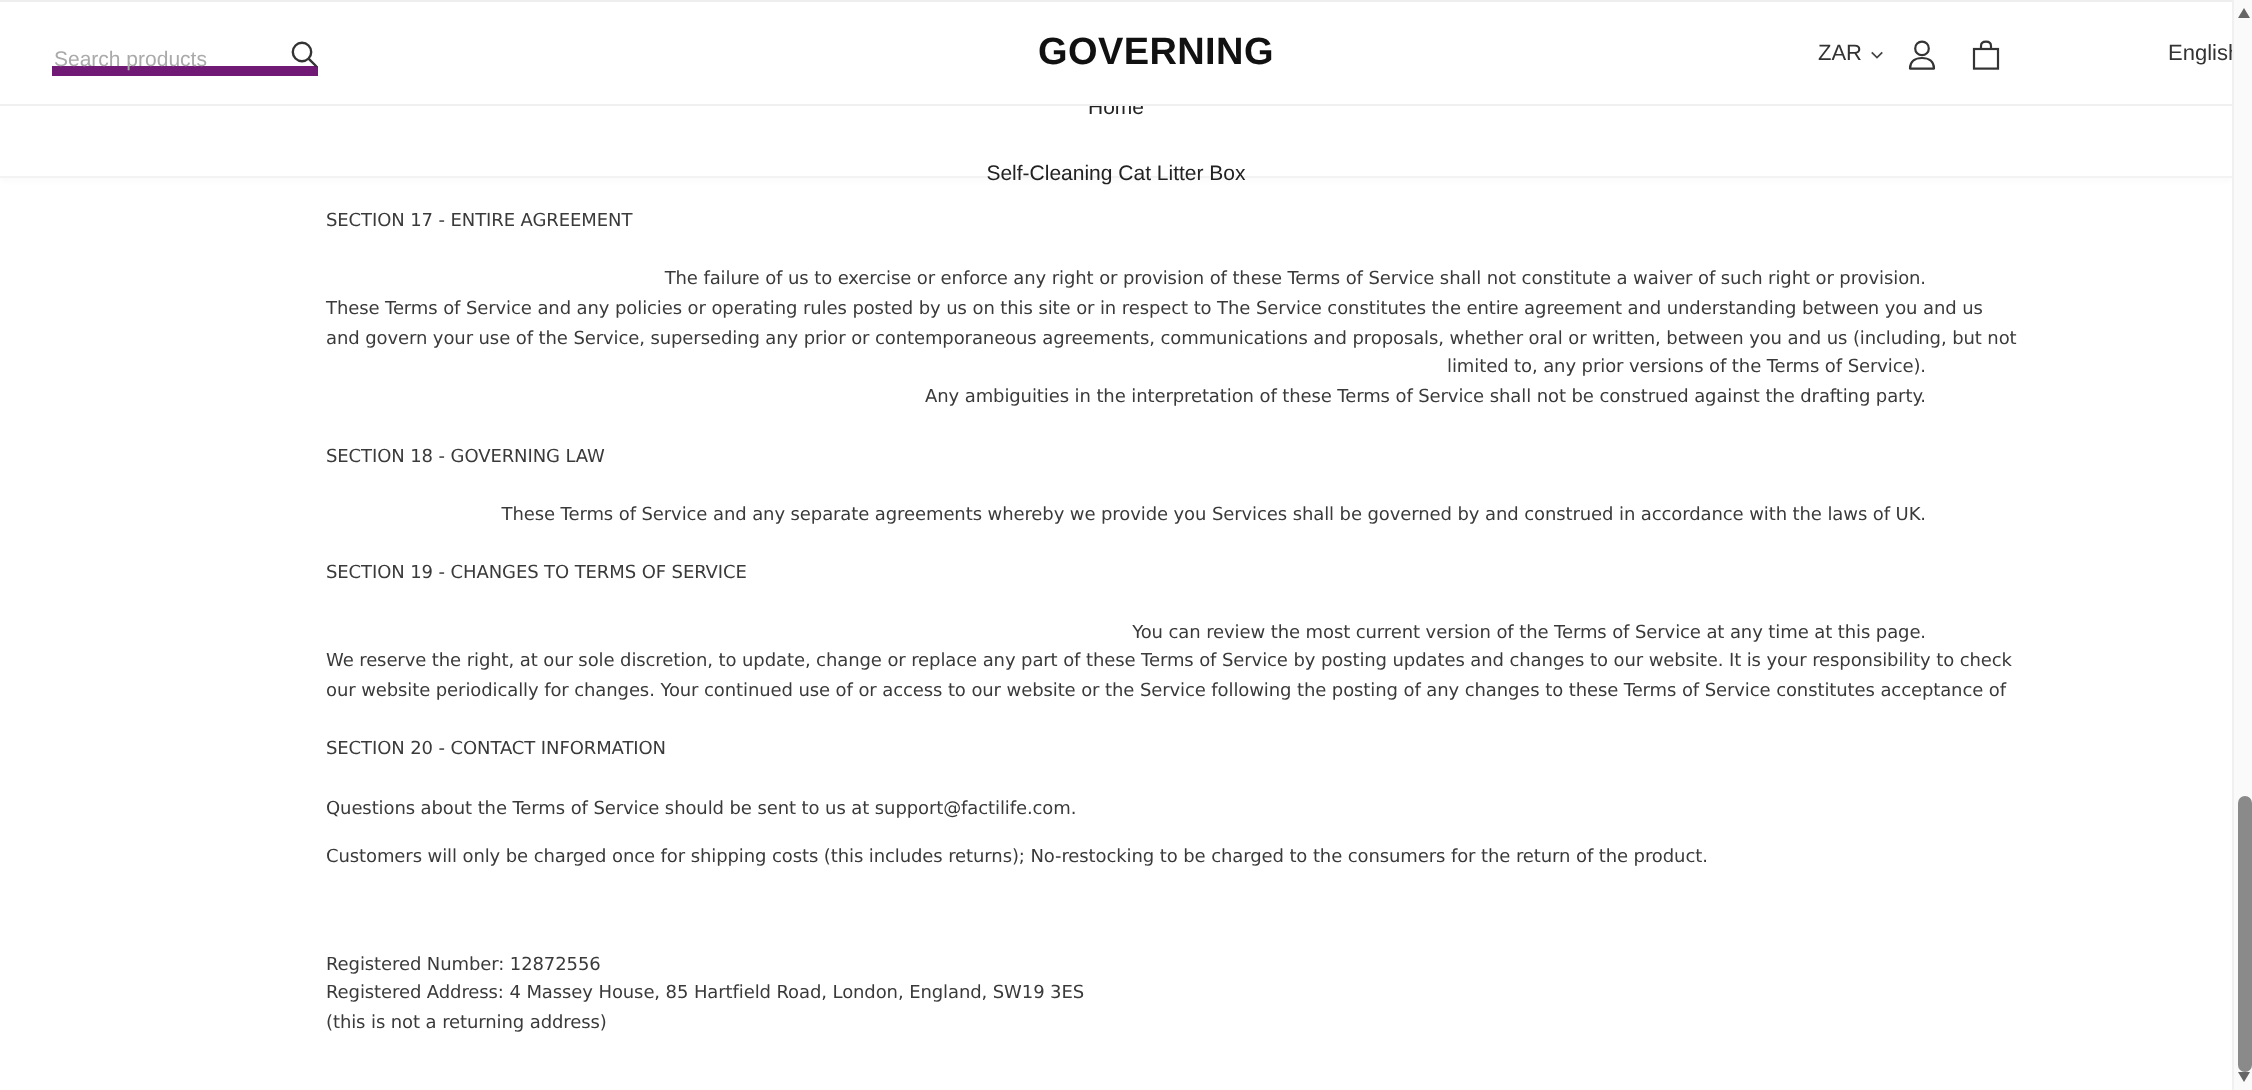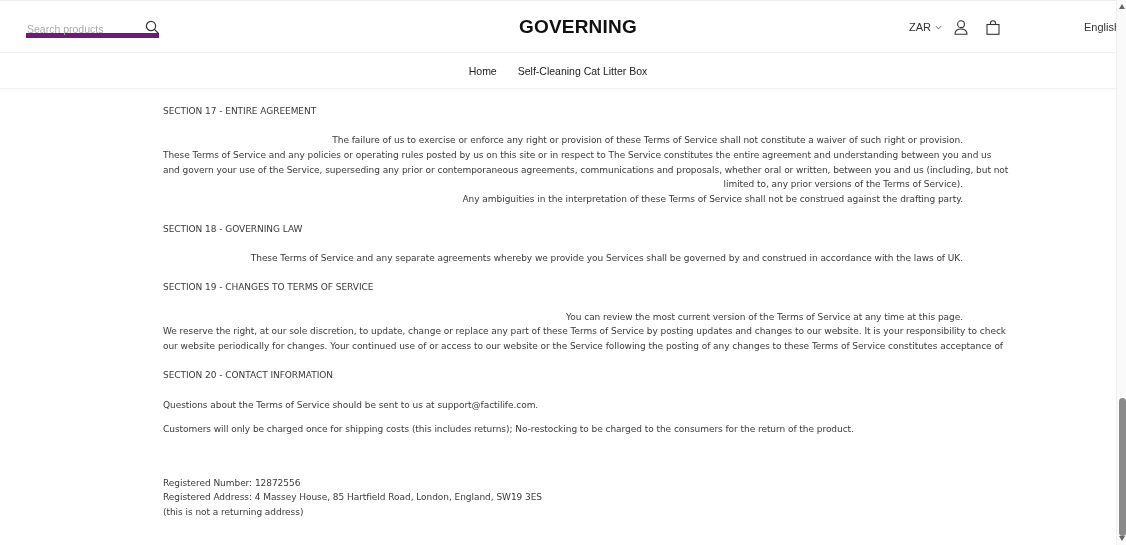--- a/index.html
+++ b/index.html
@@ -17,21 +17,21 @@
 
     .logo { position: absolute; left: 519px; top: 15px; font-family: "Liberation Sans", sans-serif; font-weight: bold; font-size: 19px; color: #111; letter-spacing: 0.2px; }
 
     .currency { position: absolute; left: 909px; top: 20px; font-family: "Liberation Sans", sans-serif; font-size: 11px; color: #333; display: flex; align-items: center; gap: 4px; cursor: pointer; }
     .chev { width: 7px; height: 7px; }
     .user-icon { position: absolute; left: 954px; top: 19px; width: 14px; height: 15px; }
     .bag-icon { position: absolute; left: 986px; top: 19px; width: 14px; height: 15px; }
     .lang { position: absolute; left: 1044px; top: 20px; font-family: "Liberation Sans", sans-serif; font-size: 11px; color: #333; display: flex; cursor: pointer; margin-left: 40px; }
 
     
-    .nav { position: absolute; left: 0; top: 53px; width: 1116px; height: 36px; background: #fff; border-bottom: 1px solid #f3f3f3; box-shadow: 0 2px 3px rgba(0,0,0,0.02); display: flex; justify-content: center; align-items: center; gap: 21px; z-index: 2; }
+    .nav { position: absolute; left: 0; top: 53px; width: 1116px; height: 36px; background: #fff; border-bottom: 1px solid #f3f3f3; box-shadow: 0 2px 3px rgba(0,0,0,0.02); display: flex; justify-content: center; align-items: center; gap: 21px; z-index: 2; flex-direction: column; }
     .nav a { font-family: "Liberation Sans", sans-serif; font-size: 10.5px; color: #222; text-decoration: none; cursor: pointer; }
     .nav .home { margin-left: 0; }
 
     
     .content { position: absolute; left: 163px; top: 104px; width: 800px; font-family: "DejaVu Sans", sans-serif; font-size: 9px; color: #3a3a3a; line-height: 14.7px; letter-spacing: -0.05px; }
     .sec-title { height: 14.7px; margin-bottom: 14.7px; white-space: nowrap; }
     .para { margin-bottom: 14.7px; text-align: right; }
     .line { white-space: nowrap; height: 14.7px; }
 
     

